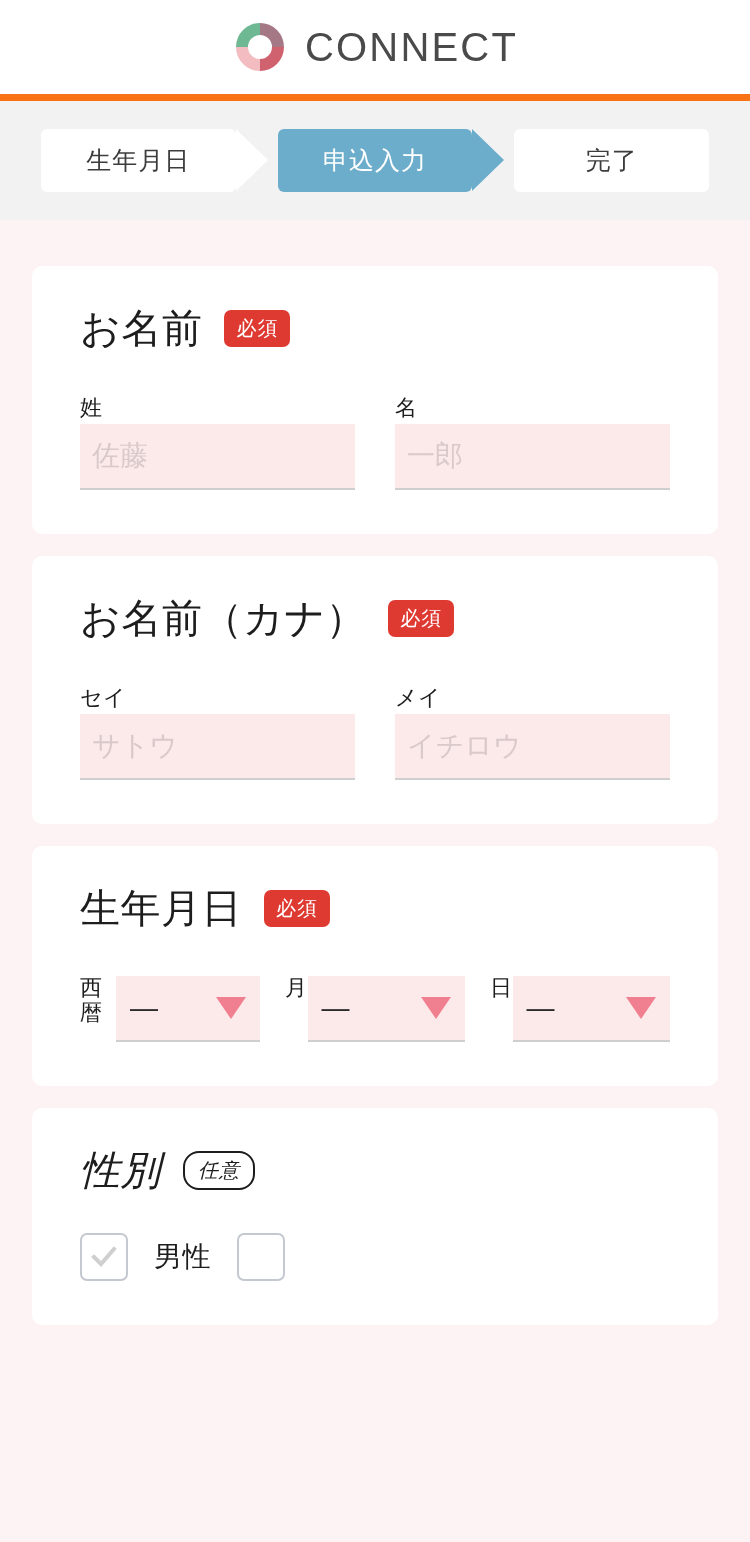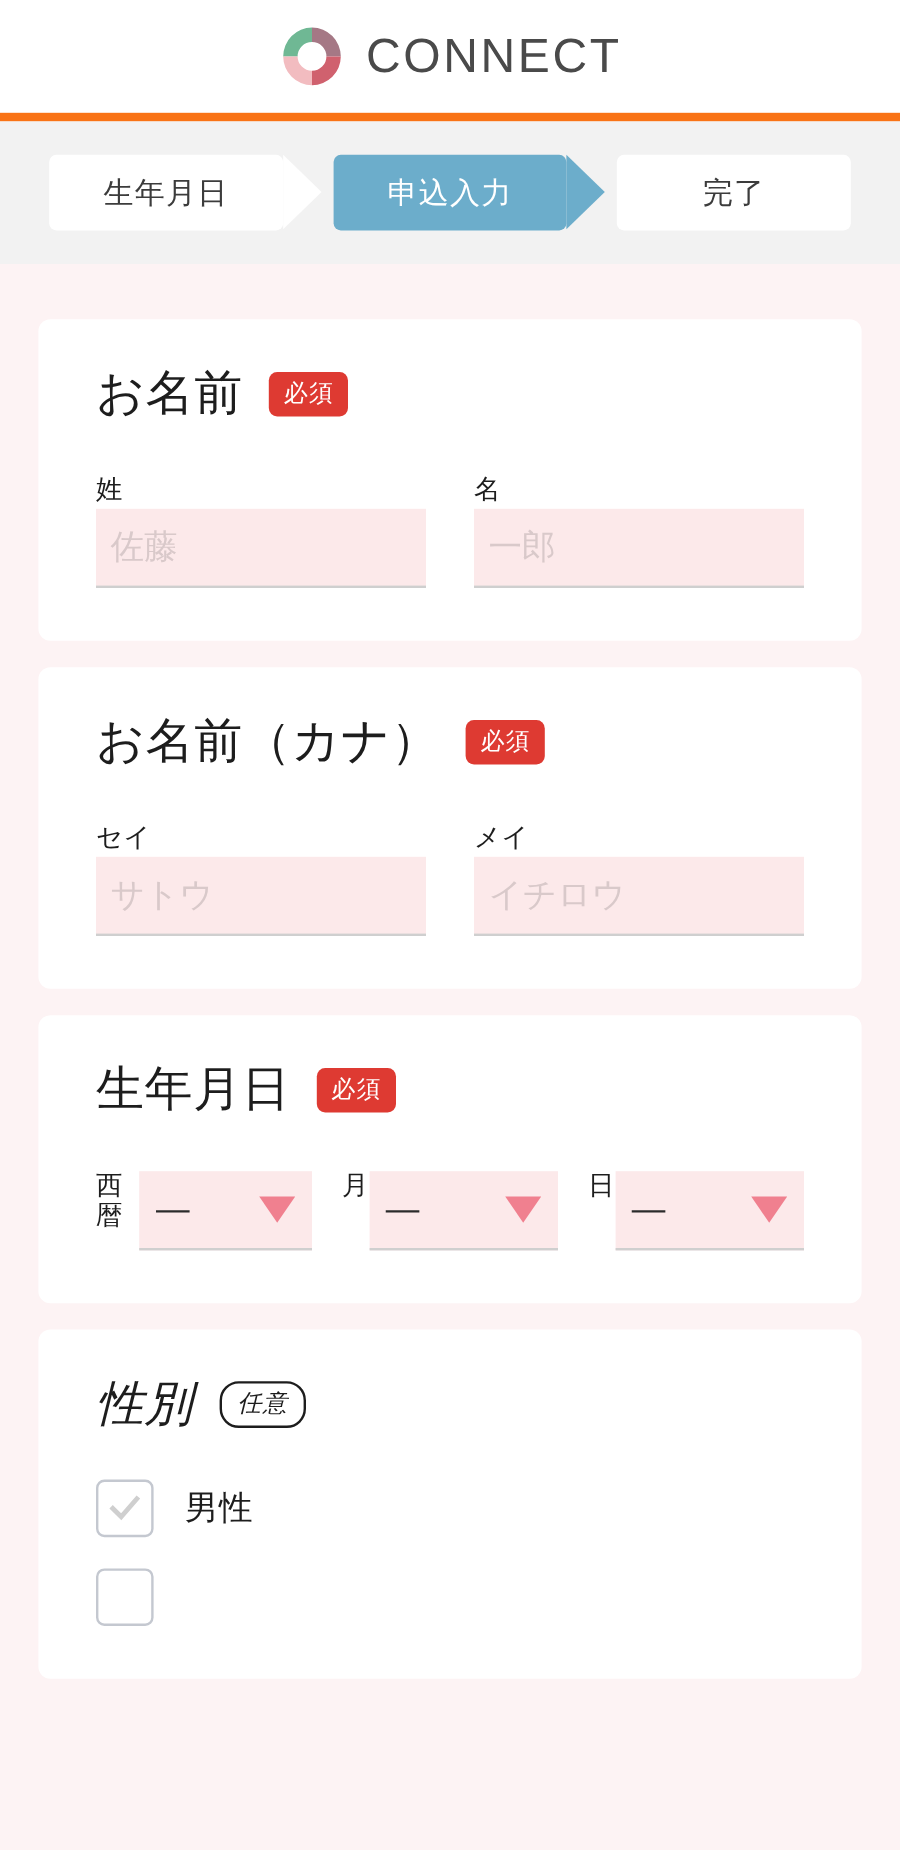--- a/index.html
+++ b/index.html
@@ -228,21 +228,20 @@
     width: 0;
     height: 0;
     border-left: 15px solid transparent;
     border-right: 15px solid transparent;
     border-top: 22px solid #f0808f;
   }
 
   
   .check-list {
     display: flex;
-    flex-direction: column;
     gap: 26px;
   }
 
   .check-row {
     display: flex;
     align-items: center;
     gap: 26px;
   }
 
   .checkbox {

